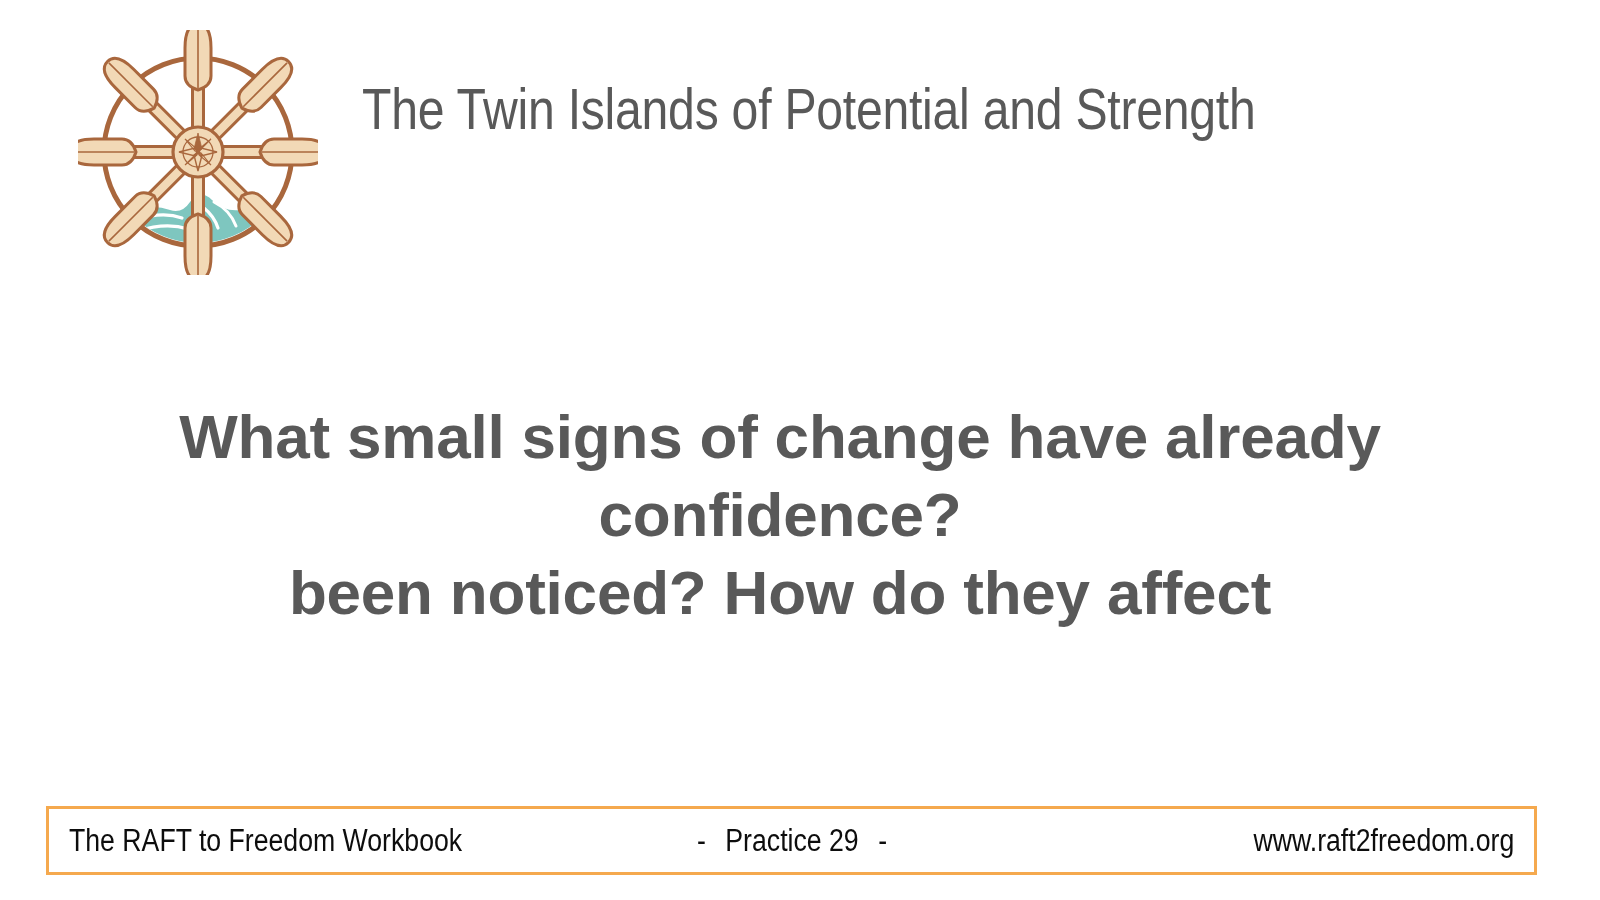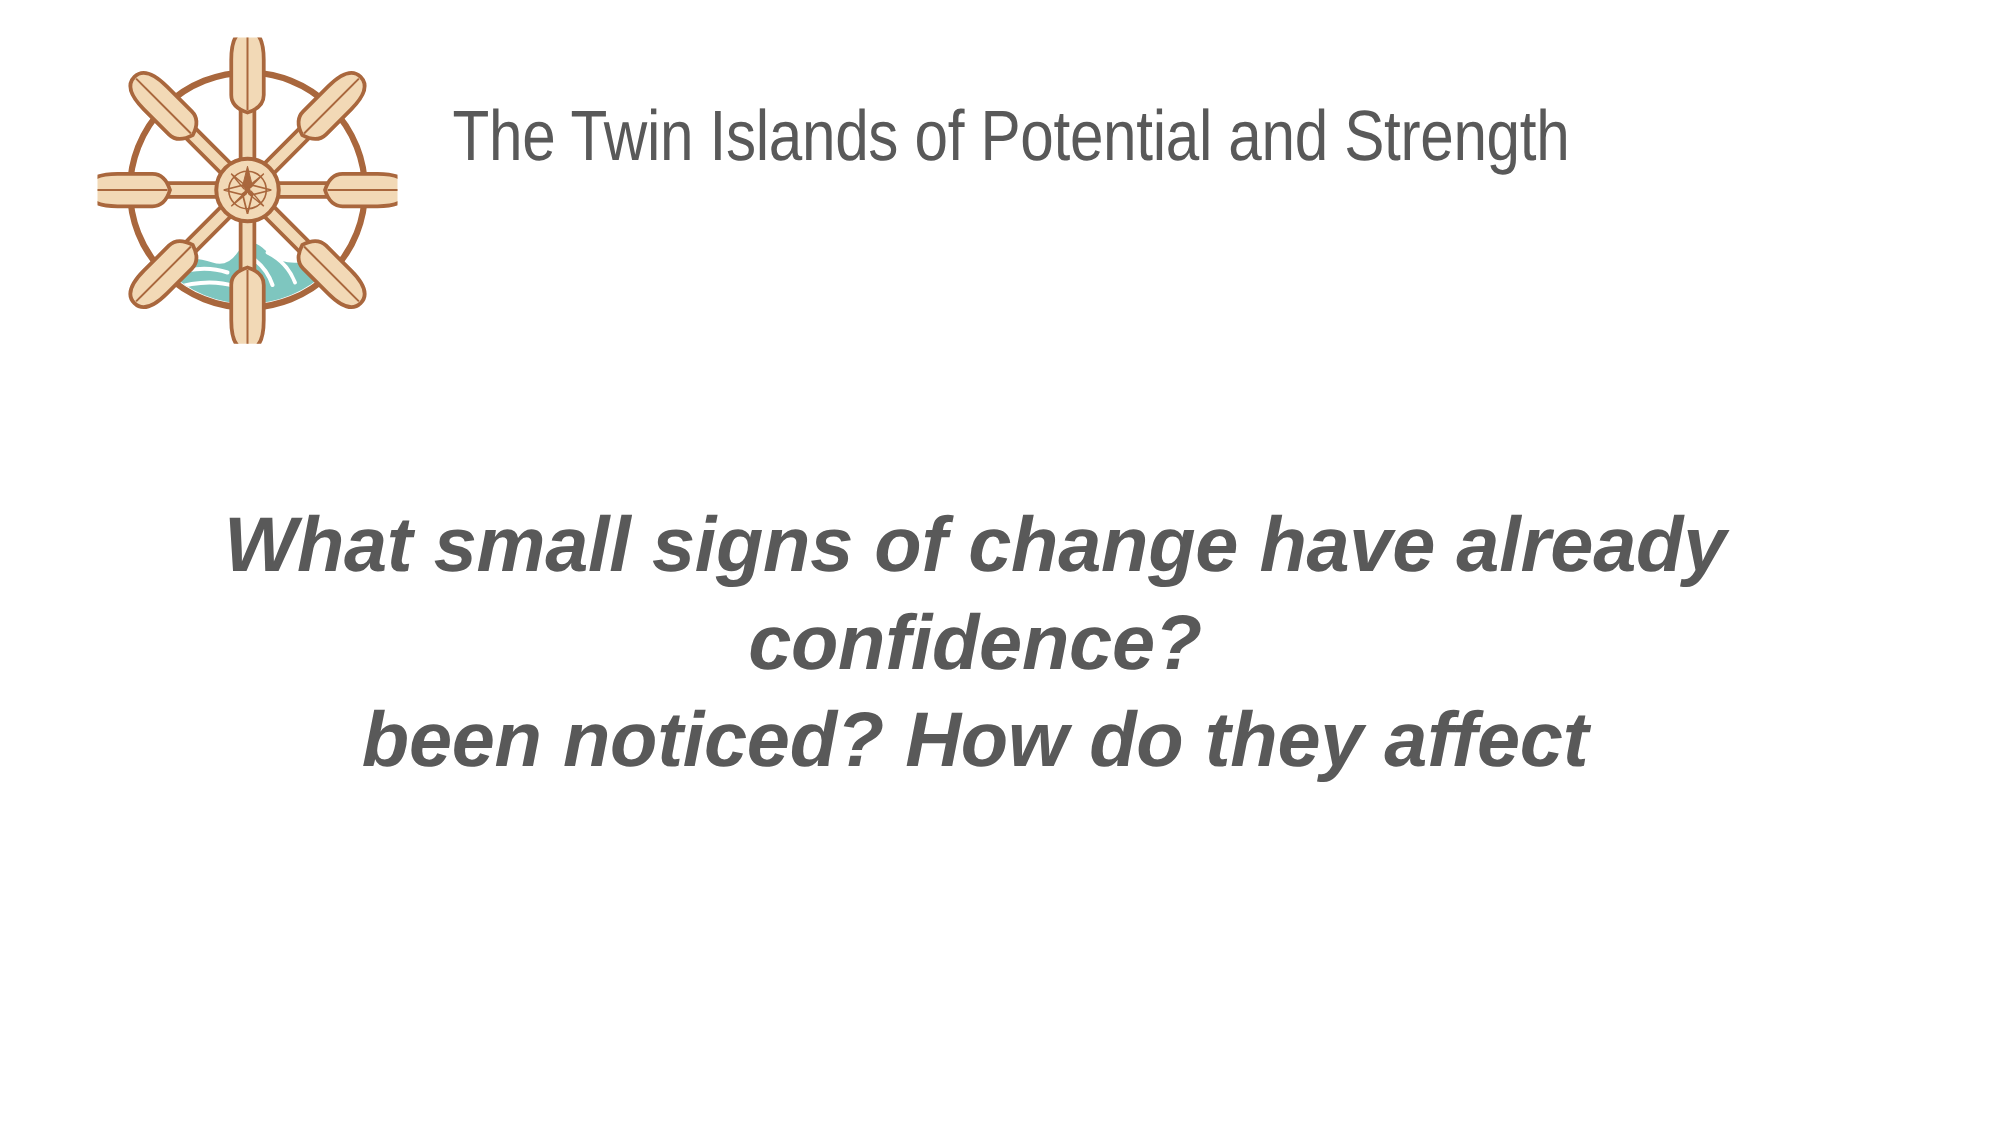--- a/index.html
+++ b/index.html
@@ -54,21 +54,20 @@
   #question-block {
     position: absolute;
     left: 110px;
     top: 398px;
     width: 1340px;
     text-align: center;
     color: #595959;
     font-family: "Liberation Sans", sans-serif;
     font-size: 62px;
     font-weight: bold;
-    font-style: italic;
     line-height: 78px;
     letter-spacing: -0.2px;
   }
 
   
   #footer-bar {
     position: absolute;
     left: 46px;
     top: 806px;
     width: 1491px;
@@ -175,14 +174,25 @@
   </div>
 
   <div id="slide-title">The Twin Islands of Potential and Strength</div>
 
   <div id="question-block">
     <div>What small signs of change have already</div>
     <div>confidence?</div>
     <div>been noticed? How do they affect</div>
   </div>
 
+  <div id="footer-bar">
+    <span id="footer-left">The RAFT to Freedom Workbook</span>
+
+    <span id="footer-center">
+      <span>-</span>
+      <span class="sep">Practice 29</span>
+      <span>-</span>
+    </span>
+
+    <span id="footer-right">www.raft2freedom.org</span>
+  </div>
 
 </div>
 
 </body></html>

